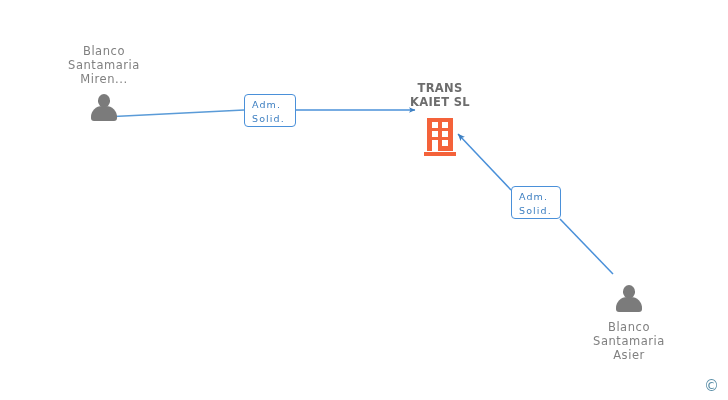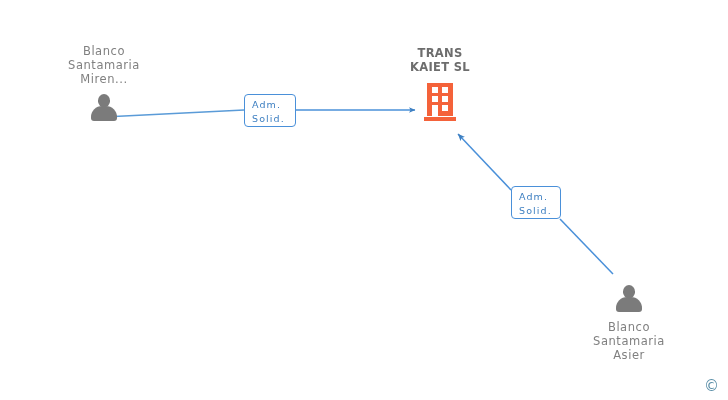--- a/index.html
+++ b/index.html
@@ -39,20 +39,21 @@
     color: #808080;
     font-size: 11.5px;
     letter-spacing: 0.55px;
     white-space: pre-line;
   }
   .node-label.company {
     color: #6d6d6d;
     font-weight: bold;
     font-size: 11.5px;
     letter-spacing: 0.3px;
+    margin-top: 35px;
   }
 
   
   .person-icon {
     position: relative;
     width: 30px;
     height: 27px;
   }
   .person-icon .head {
     position: absolute;

